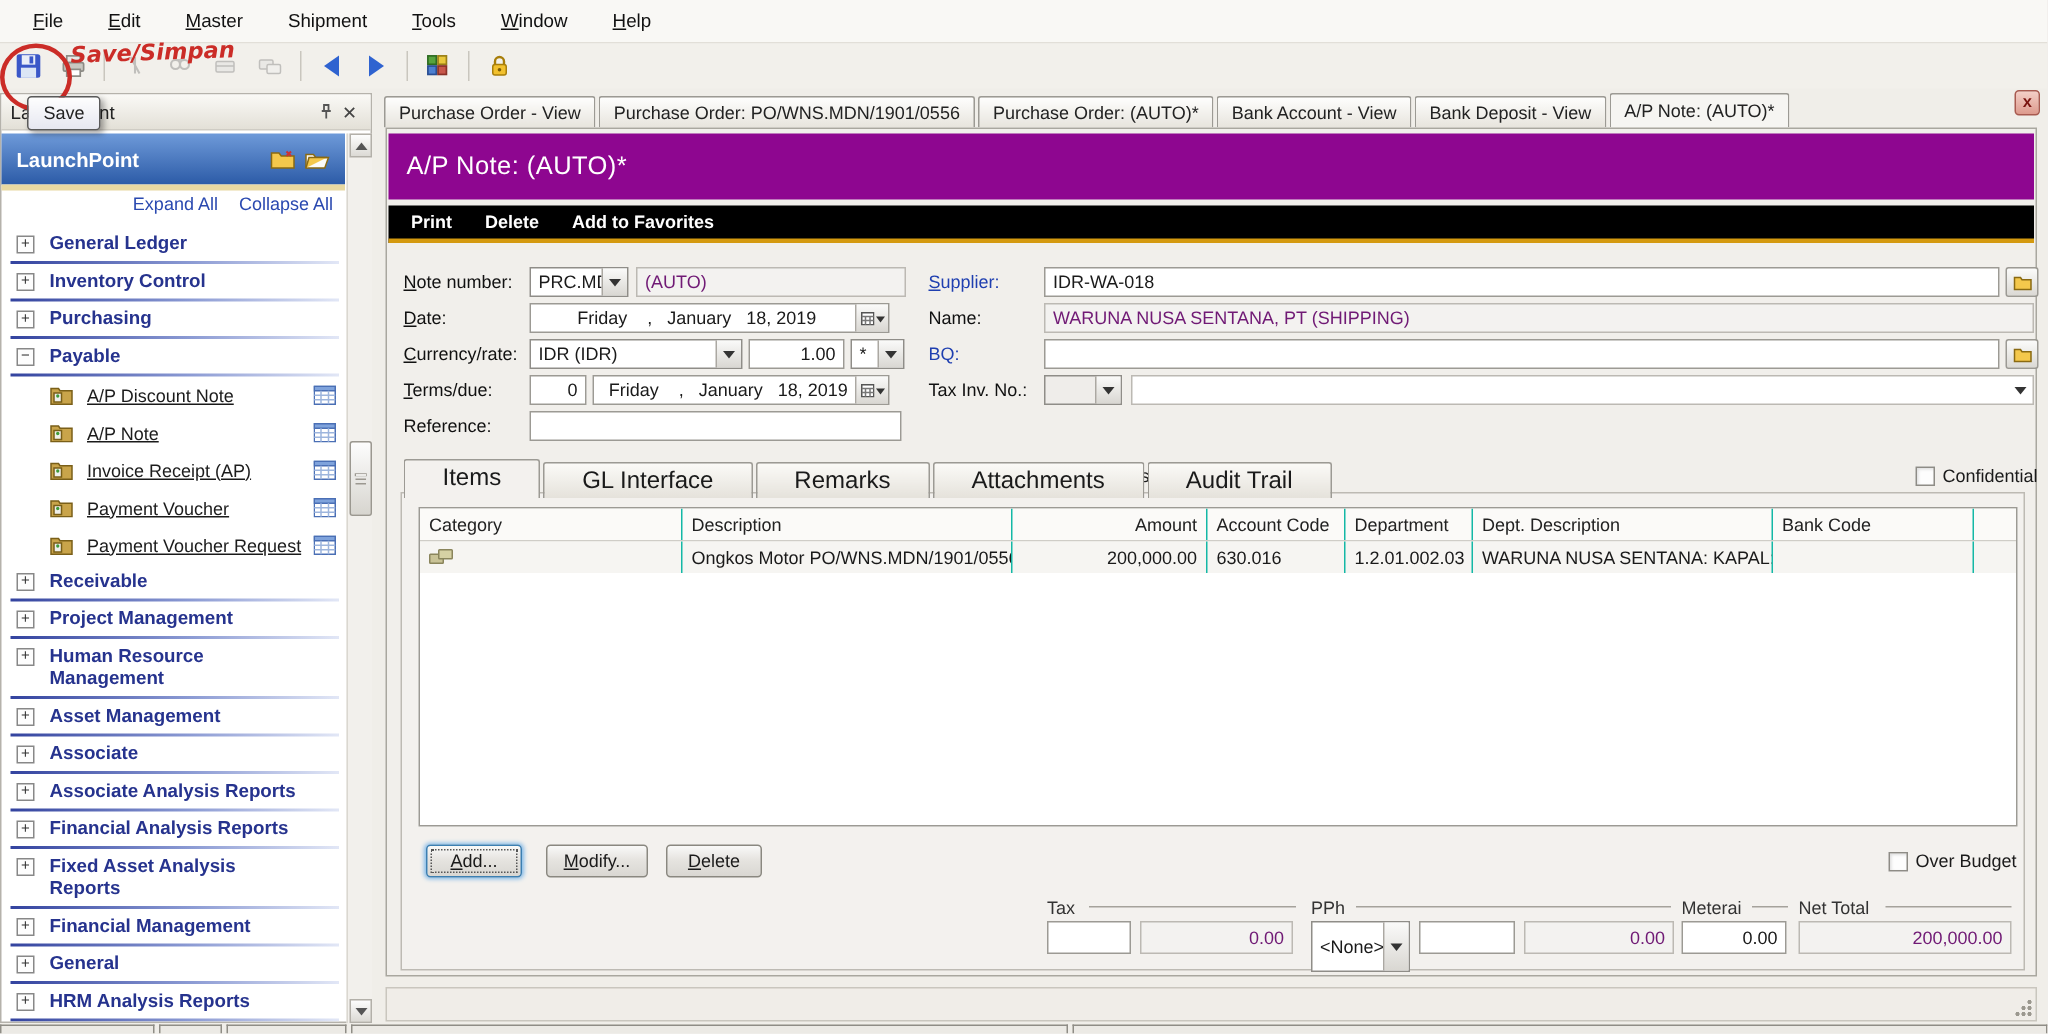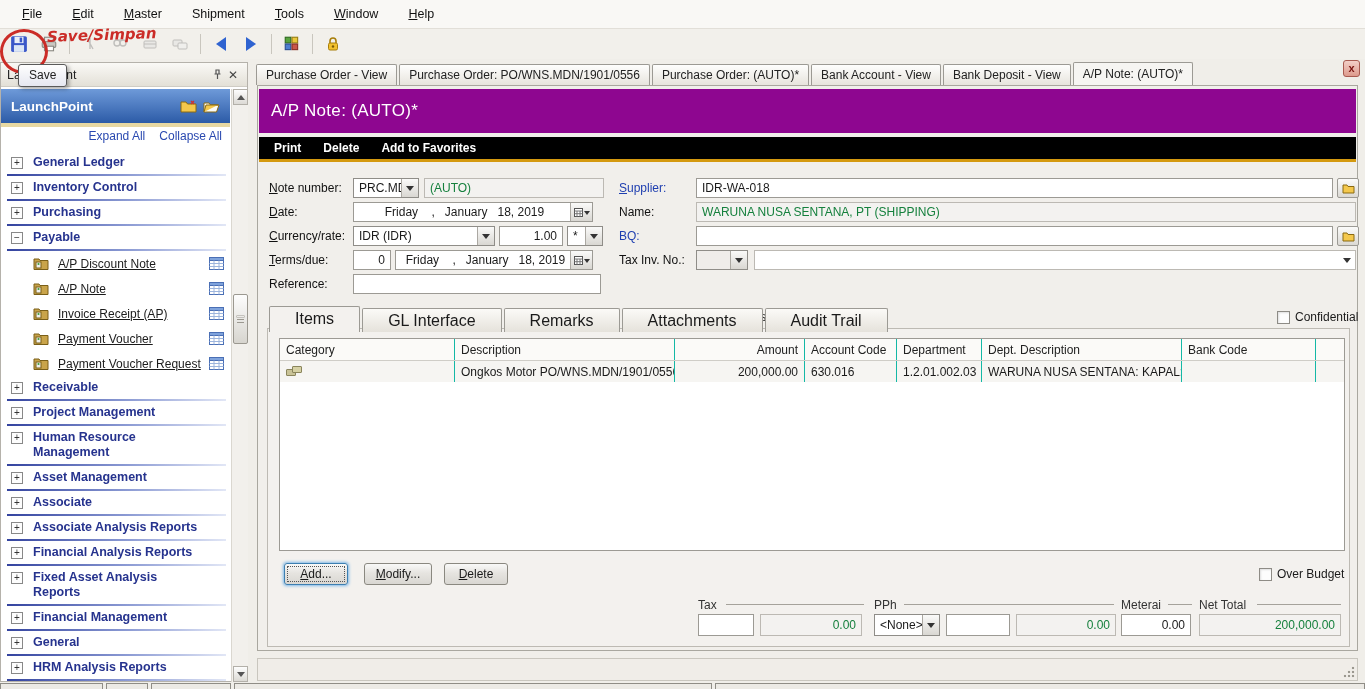--- a/index.html
+++ b/index.html
@@ -68,21 +68,21 @@
   .docpanel { position:absolute; left:257px; top:85px; width:1101px; height:566px; background:#F1EFEB; border:1px solid #A9A79F; }
   .purplebar { position:absolute; left:1px; top:3px; right:1px; height:44px; background:#8E0690; color:#FFF; display:flex; align-items:center; padding-left:12px; font-size:17px; letter-spacing:.3px; }
   .blackbar { position:absolute; left:1px; top:51px; right:1px; height:25px; background:#000; border-bottom:3px solid #D4990F; display:flex; align-items:center; gap:0; padding-left:4px; }
   .blackbar .bi { color:#FFF; font-weight:bold; font-size:12px; padding:0 11px; cursor:pointer; }
 
   
   .flabel { position:absolute; font-size:12px; color:#111; }
   .flabel u { text-decoration:underline; }
   .bluelabel { color:#1F3FB0; }
   .field { position:absolute; background:#FFF; border:1px solid #9C9A94; height:20px; font-size:12px; display:flex; align-items:center; padding:0 5px; white-space:pre; }
-  .field.disabled { background:#F3F2F0; border-color:#BCB9B3; color:#15803d; }
+  .field.disabled { background:#F3F2F0; border-color:#BCB9B3; color:#701a75; }
   .field.right { justify-content:flex-end; }
   .combo { position:absolute; background:#FFF; border:1px solid #8F8D88; height:20px; display:flex; align-items:center; font-size:12px; }
   .combo .ctext { flex:1; padding:0 5px; white-space:nowrap; overflow:hidden; }
   .arrowbtn { width:17px; align-self:stretch; background:linear-gradient(#FAFAF9,#D9D7D2); border-left:1px solid #ABA8A2; display:flex; align-items:center; justify-content:center; flex:none; }
   .arrowbtn::after { content:""; width:0;height:0; border:4px solid transparent; border-top:5px solid #333; margin-top:5px; }
   .calbtn { width:22px; align-self:stretch; background:linear-gradient(#FAFAF9,#D9D7D2); border-left:1px solid #ABA8A2; display:flex; align-items:center; justify-content:center; gap:1px; flex:none; }
   .calbtn::after { content:""; width:0;height:0; border:3px solid transparent; border-top:4px solid #333; margin-top:4px; }
   .folderbtn { position:absolute; width:22px; height:20px; background:linear-gradient(#FBFBFA,#DBD9D4); border:1px solid #9C9A94; border-radius:2px; display:flex; align-items:center; justify-content:center; cursor:pointer; }
 
   
@@ -545,21 +545,21 @@
     <span>Over Budget</span>
   </div>
 
   <span class="grplabel" style="left:440px; top:512px;">Tax</span>
   <div class="grpline" style="left:468px; top:518px; width:138px;"></div>
   <div class="field" style="left:440px; top:528px; width:56px; height:22px;"></div>
   <div class="field disabled right" style="left:502px; top:528px; width:102px; height:22px;">0.00</div>
 
   <span class="grplabel" style="left:616px; top:512px;">PPh</span>
   <div class="grpline" style="left:646px; top:518px; width:210px;"></div>
-  <div class="combo" style="left:616px; top:528px; width:66px; height:22px;">
+  <div class="combo" style="left:616px; top:528px; width:66px; height:34px;">
     <span class="ctext">&lt;None&gt;</span>
       <span class="arrowbtn"></span>
   </div>
   <div class="field" style="left:688px; top:528px; width:64px; height:22px;"></div>
   <div class="field disabled right" style="left:758px; top:528px; width:100px; height:22px;">0.00</div>
 
   <span class="grplabel" style="left:863px; top:512px;">Meterai</span>
   <div class="grpline" style="left:910px; top:518px; width:24px;"></div>
   <div class="field right" style="left:863px; top:528px; width:70px; height:22px;">0.00</div>
 

